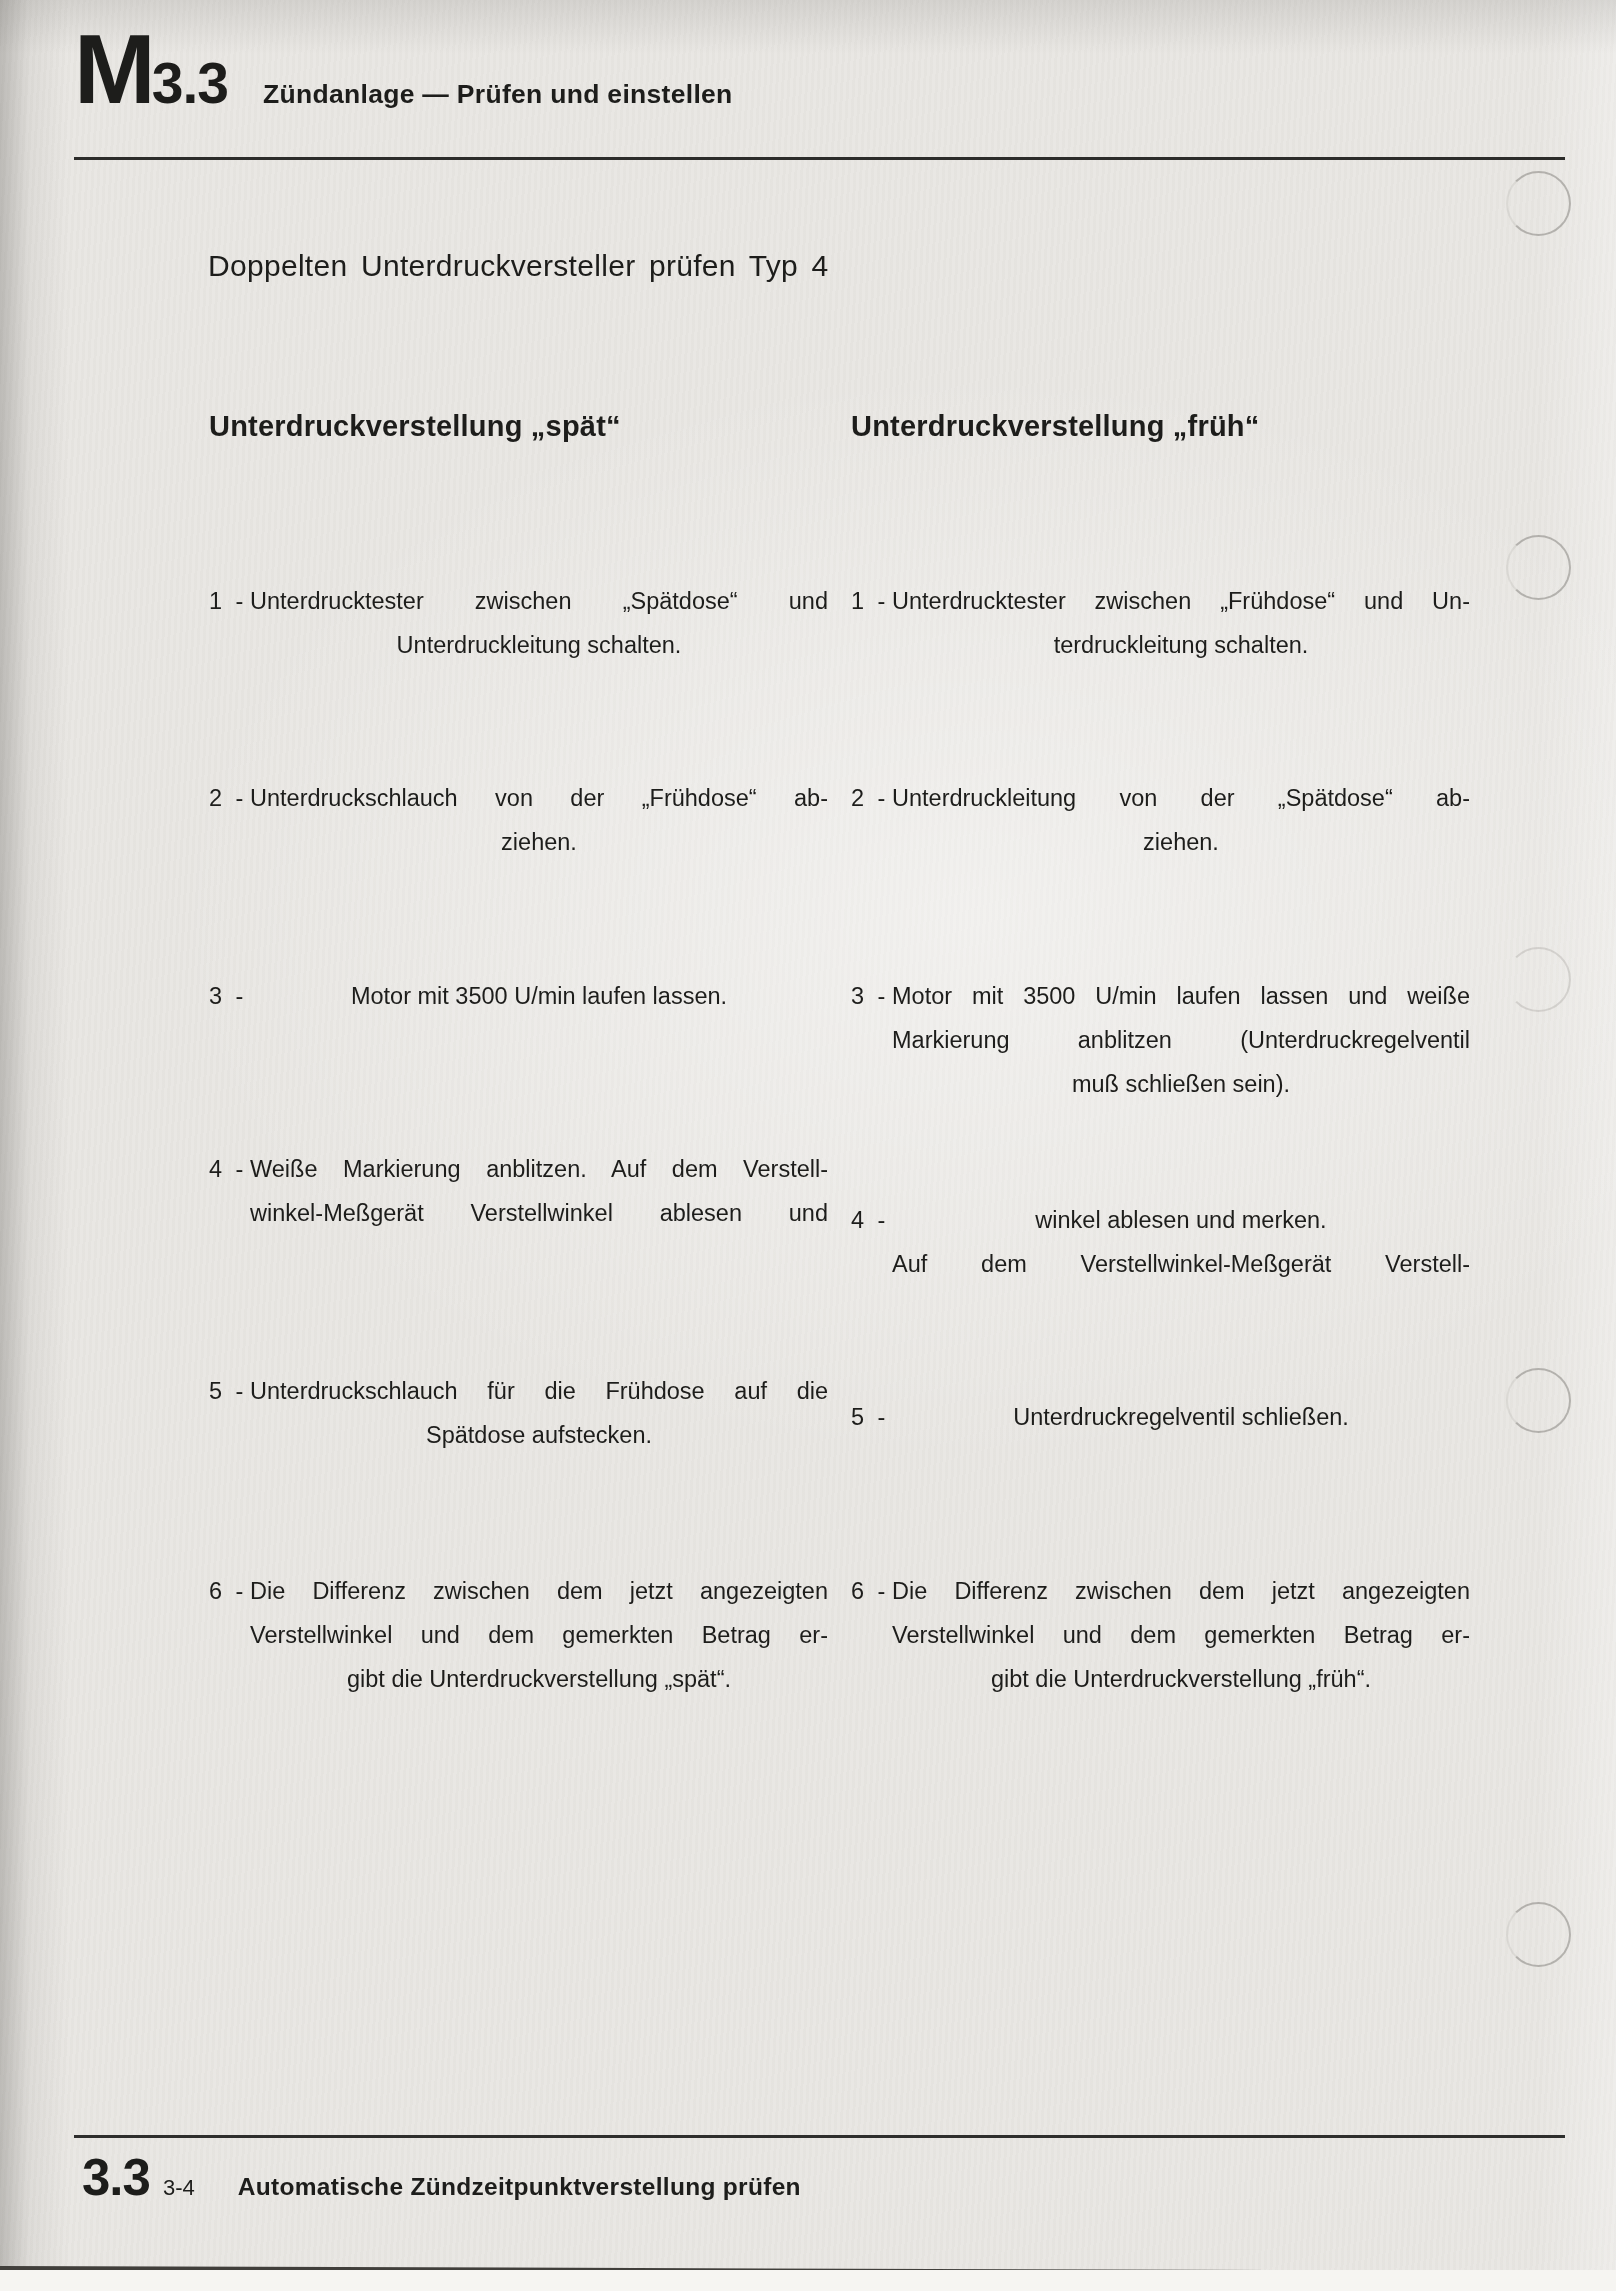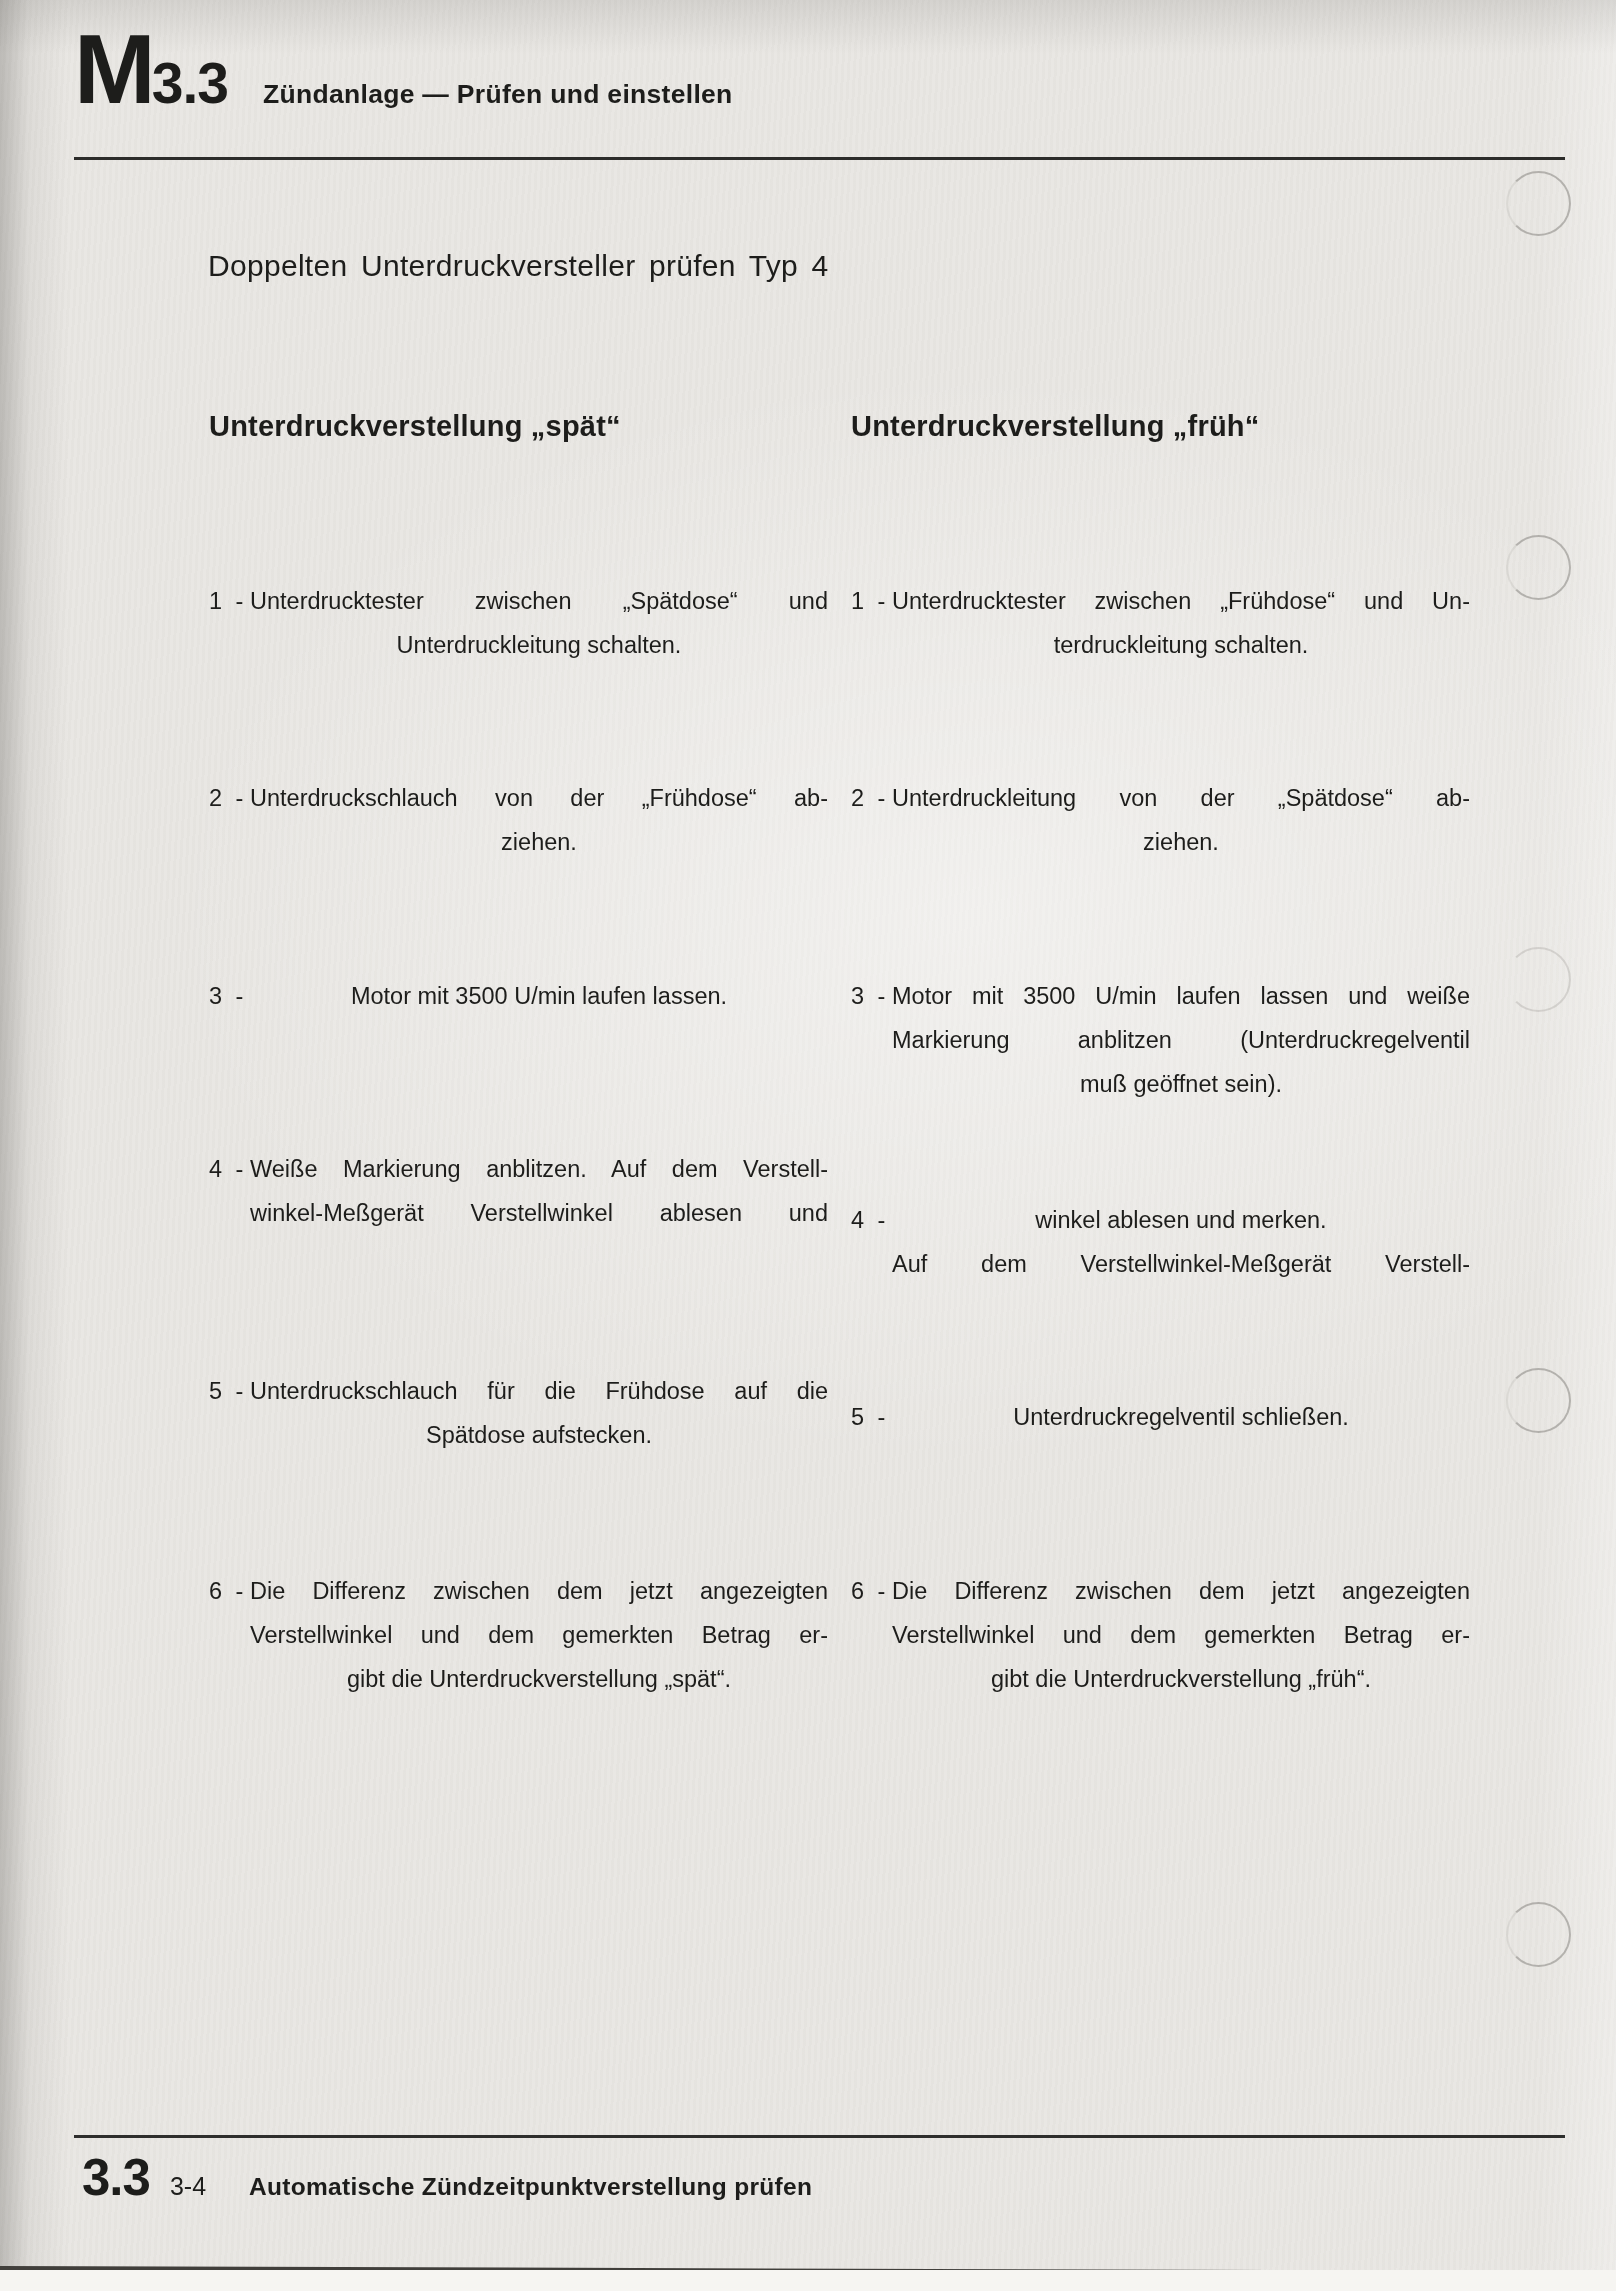--- a/index.html
+++ b/index.html
@@ -43,21 +43,21 @@
   .col-right .step:nth-child(1){top:169px}
   .col-right .step:nth-child(2){top:366px}
   .col-right .step:nth-child(3){top:564px}
   .col-right .step:nth-child(4){top:788px}
   .col-right .step:nth-child(5){top:985px}
   .col-right .step:nth-child(6){top:1159px}
   
   .rule-bottom{position:absolute; left:74px; top:2135px; width:1491px; height:2.9px; background:#2e2e2c;}
   .footer{position:absolute; left:82px; top:2148px; display:flex; align-items:baseline; white-space:nowrap;}
   .footer-code{font-size:51px; font-weight:bold; letter-spacing:-1px;}
-  .footer-page{font-size:25px; margin-left:20px;}
+  .footer-page{font-size:22px; margin-left:13px;}
   .footer-title{font-size:24.5px; font-weight:bold; margin-left:43px; letter-spacing:0.3px;}
   
   .hole{position:absolute; left:1506px; width:61px; height:61px; border-radius:50%;
         border:2px solid rgba(100,98,92,0.40); border-left-color:rgba(100,98,92,0.10);}
   .hole.faint{border-color:rgba(100,98,92,0.18); border-left-color:transparent;}
   .edge-line{position:absolute; left:-3.9px; top:2266px; width:1627px; height:3.9px; background:#413f3b;
              transform:rotate(0.18deg); transform-origin:left center;}
   .edge-below{position:absolute; left:0; top:2270px; width:100%; height:21.6px; background:#f6f5f2;}
 </style>
 </head>
@@ -146,21 +146,21 @@
             <div class="line just">Unterdruckleitung von der „Spätdose“ ab-</div>
             <div class="line">ziehen.</div>
           </div>
         </div>
         <div class="step">
           <span class="step-num">3</span>
           <span class="step-dash">-</span>
           <div class="step-body">
             <div class="line just">Motor mit 3500 U/min laufen lassen und weiße</div>
             <div class="line just">Markierung anblitzen (Unterdruckregelventil</div>
-            <div class="line">muß geöffnet sein).</div>
+            <div class="line">muß schließen sein).</div>
           </div>
         </div>
         <div class="step">
           <span class="step-num">4</span>
           <span class="step-dash">-</span>
           <div class="step-body">
             <div class="line">winkel ablesen und merken.</div>
             <div class="line just">Auf dem Verstellwinkel-Meßgerät Verstell-</div>
           </div>
         </div>

